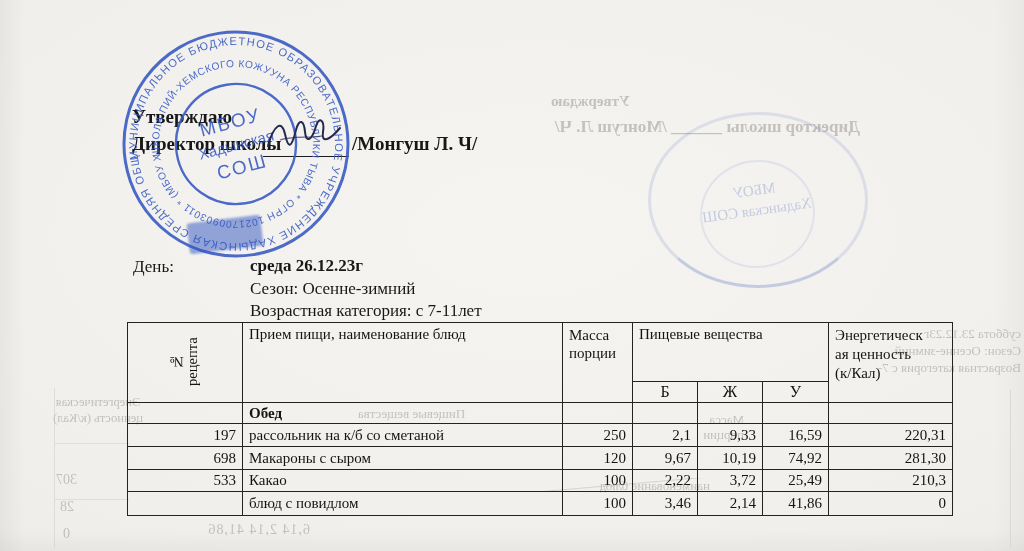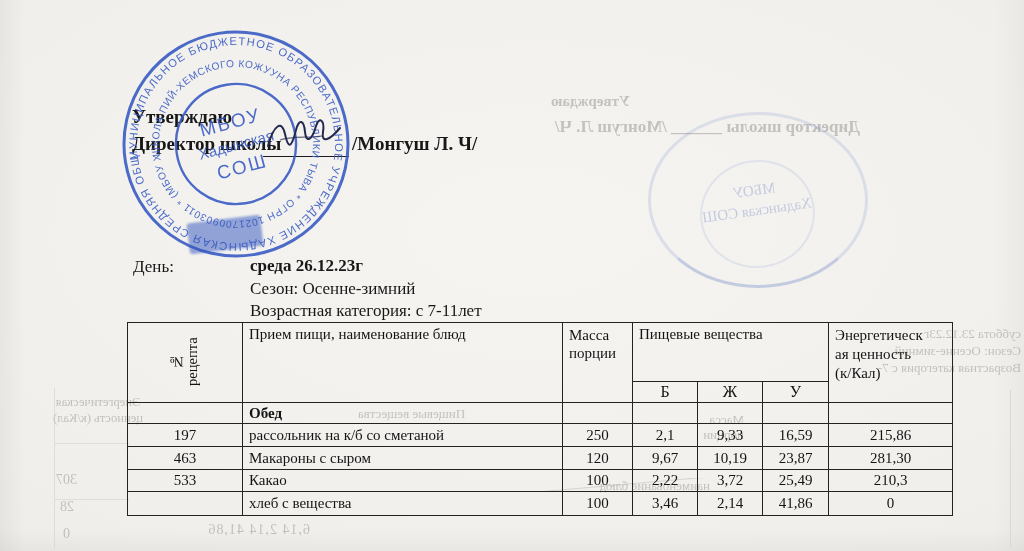--- a/index.html
+++ b/index.html
@@ -82,21 +82,21 @@
   table.menu td{border:1.6px solid #232323; padding:1px 6px; vertical-align:middle; overflow:hidden;font-family:Liberation Serif, serif;}
   table.menu tr.h1 td{vertical-align:top; padding-top:3px;}
   td.c-recipe{text-align:center; vertical-align:middle !important;}
   .vert{
     display:inline-block; writing-mode:vertical-rl; transform:rotate(180deg);
     max-height:62px; line-height:15px; white-space:normal; font-size:14.5px;
   }
   .wrap-mass{display:inline-block; width:48px; overflow-wrap:anywhere; line-height:18px;}
   .wrap-energy{display:inline-block; width:94px; overflow-wrap:anywhere; line-height:19px;}
   td.sub{text-align:center; font-size:16px; padding:0 4px;}
-  td.num{text-align:center; padding-right:8px;}
+  td.num{text-align:right; padding-right:8px;}
   td.energy{padding-right:6px;}
   td.dish{text-align:left; padding-left:7px;}
   td.bold{font-weight:bold;}
 </style>
 </head>
 <body>
 
 <div class="page">
 
   <div class="bleed">
@@ -199,43 +199,43 @@
           <td></td>
           <td></td>
       </tr>
       <tr style="height:23px;">
         <td class="num">197</td>
         <td class="dish">рассольник на к/б со сметаной</td>
         <td class="num">250</td>
         <td class="num">2,1</td>
         <td class="num">9,33</td>
         <td class="num">16,59</td>
-        <td class="num energy">215,86</td>
+        <td class="num energy">220,31</td>
       </tr>
       <tr style="height:23px;">
-        <td class="num">463</td>
+        <td class="num">698</td>
         <td class="dish">Макароны с сыром</td>
         <td class="num">120</td>
         <td class="num">9,67</td>
         <td class="num">10,19</td>
-        <td class="num">23,87</td>
+        <td class="num">74,92</td>
         <td class="num energy">281,30</td>
       </tr>
       <tr style="height:22px;">
         <td class="num">533</td>
         <td class="dish">Какао</td>
         <td class="num">100</td>
         <td class="num">2,22</td>
         <td class="num">3,72</td>
         <td class="num">25,49</td>
         <td class="num energy">210,3</td>
       </tr>
       <tr style="height:24px;">
         <td class="num"></td>
-        <td class="dish">хлеб с вещества</td>
+        <td class="dish">блюд с повидлом</td>
         <td class="num">100</td>
         <td class="num">3,46</td>
         <td class="num">2,14</td>
         <td class="num">41,86</td>
         <td class="num energy">0</td>
       </tr>
     </tbody>
   </table>
 
 </div>

